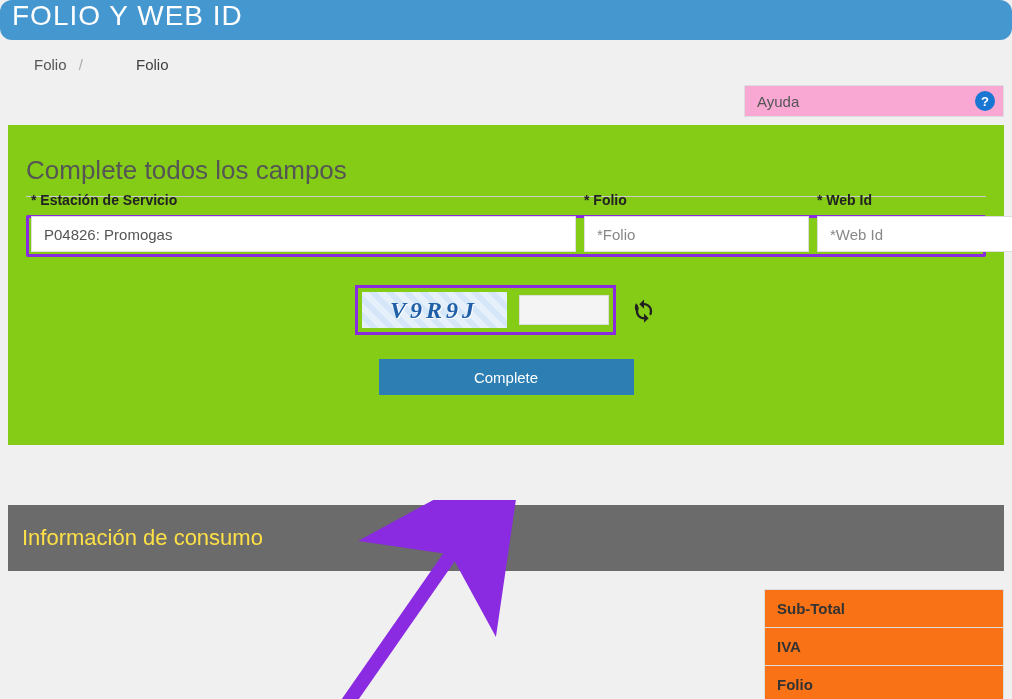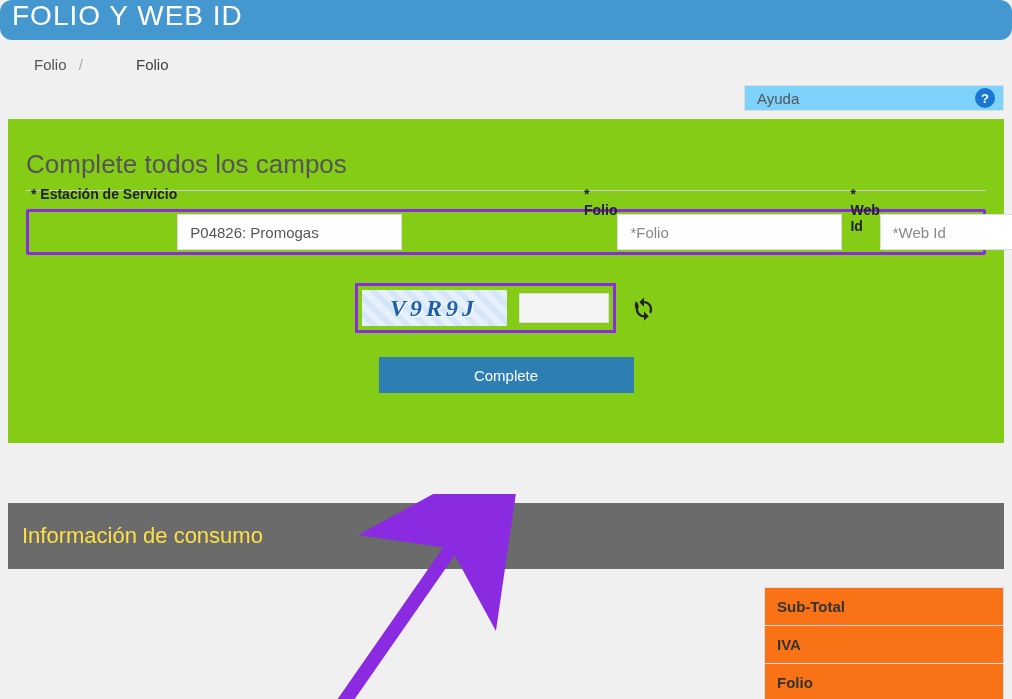--- a/index.html
+++ b/index.html
@@ -33,22 +33,22 @@
       color: #404040;
       padding-left: 41px;
     }
     .help-row {
       padding: 0 8px 8px 8px;
       display: flex;
       justify-content: flex-end;
     }
     .help-box {
       width: 260px;
-      height: 26px;
-      background: #7dd3fc;
+      height: 32px;
+      background: #f9a8d4;
       border: 1px solid #ddd;
       display: flex;
       align-items: center;
       justify-content: space-between;
       padding: 0 8px 0 12px;
       font-size: 15px;
       color: #555;
     }
     .help-circle {
       width: 20px;
@@ -76,21 +76,21 @@
       padding-bottom: 10px;
       margin-bottom: 18px;
     }
     .field-row {
       display: flex;
       gap: 8px;
       border: 3px solid #8a2be2;
       padding: 2px;
       border-radius: 2px;
     }
-    .field-group { display: flex; }
+    .field-group { display: flex; flex-direction: column; }
     .field-label {
       font-size: 14px;
       font-weight: 600;
       color: #222;
       margin-bottom: 8px;
       margin-top: -28px;
     }
     .field-input {
       height: 36px;
       border: 1px solid #ddd;

